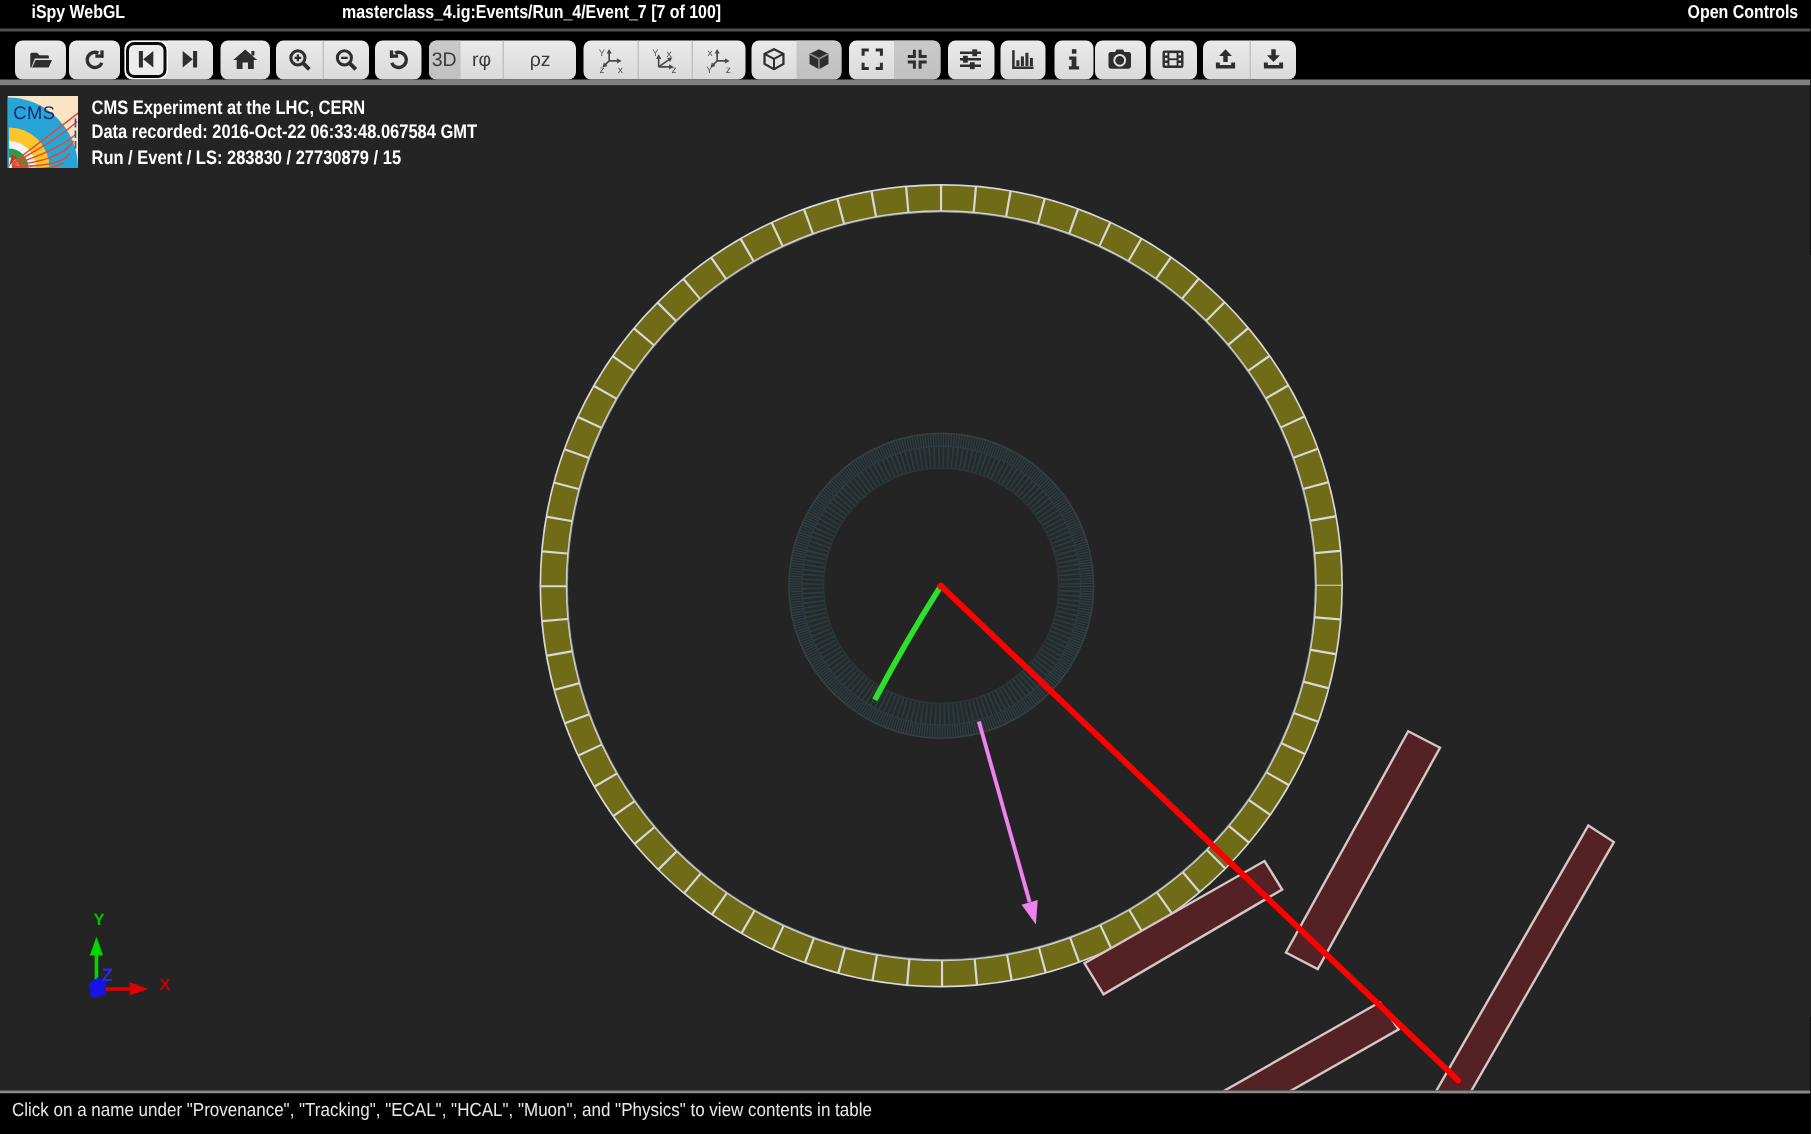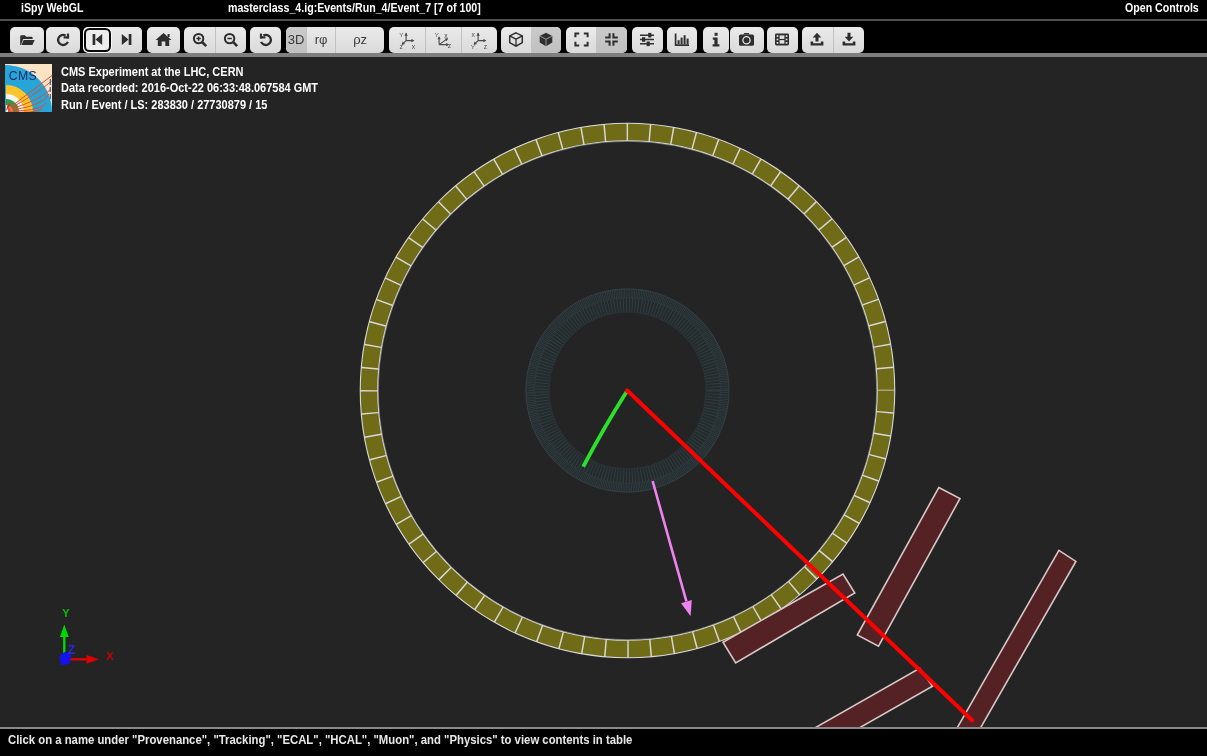--- a/index.html
+++ b/index.html
@@ -9,21 +9,21 @@
 .tb { position:absolute; top:5.5px; height:26.5px; background:linear-gradient(#eaeaea,#dadada);
   border-radius:5px; display:flex; align-items:center; justify-content:center; overflow:hidden; }
 .cell { height:26.5px; display:flex; align-items:center; justify-content:center; }
 .cell.act { background:linear-gradient(#cacaca,#c0c0c0); }
 .ic { display:flex; align-items:center; justify-content:center; }
 .tx { font-size:13px; color:#3a3a3a; }
 .grayline { position:absolute; left:0; top:53.4px; width:1207px; height:3.9px; background:#7f7f7f; }
 .main { position:absolute; left:0; top:57.3px; width:1207px; height:669.7px; background:#242424; overflow:hidden; }
 .evtext { position:absolute; left:61px; color:#fff; font-size:13px; font-weight:bold; white-space:nowrap; transform:scaleX(0.845); transform-origin:0 0; }
 .statusline { position:absolute; left:0; top:727px; width:1207px; height:2px; background:#8a8a8a; }
-.statusbar { position:absolute; left:0; top:729px; width:960px; height:27px; background:#000;font-weight:bold; }
+.statusbar { position:absolute; left:0; top:729px; width:960px; height:27px; background:#000; }
 .statusbar span { position:absolute; left:8px; top:4.0px; color:#e8e8e8; font-size:12.6px; white-space:nowrap; transform:scaleX(0.90); transform-origin:0 0; }
 svg { display:block; }
 </style></head>
 <body>
 <div class="titlebar">
   <span style="left:21px">iSpy WebGL</span>
   <span style="left:228px">masterclass_4.ig:Events/Run_4/Event_7 [7 of 100]</span>
   <span style="left:1125px">Open Controls</span>
 </div>
 <div class="tbrow">

